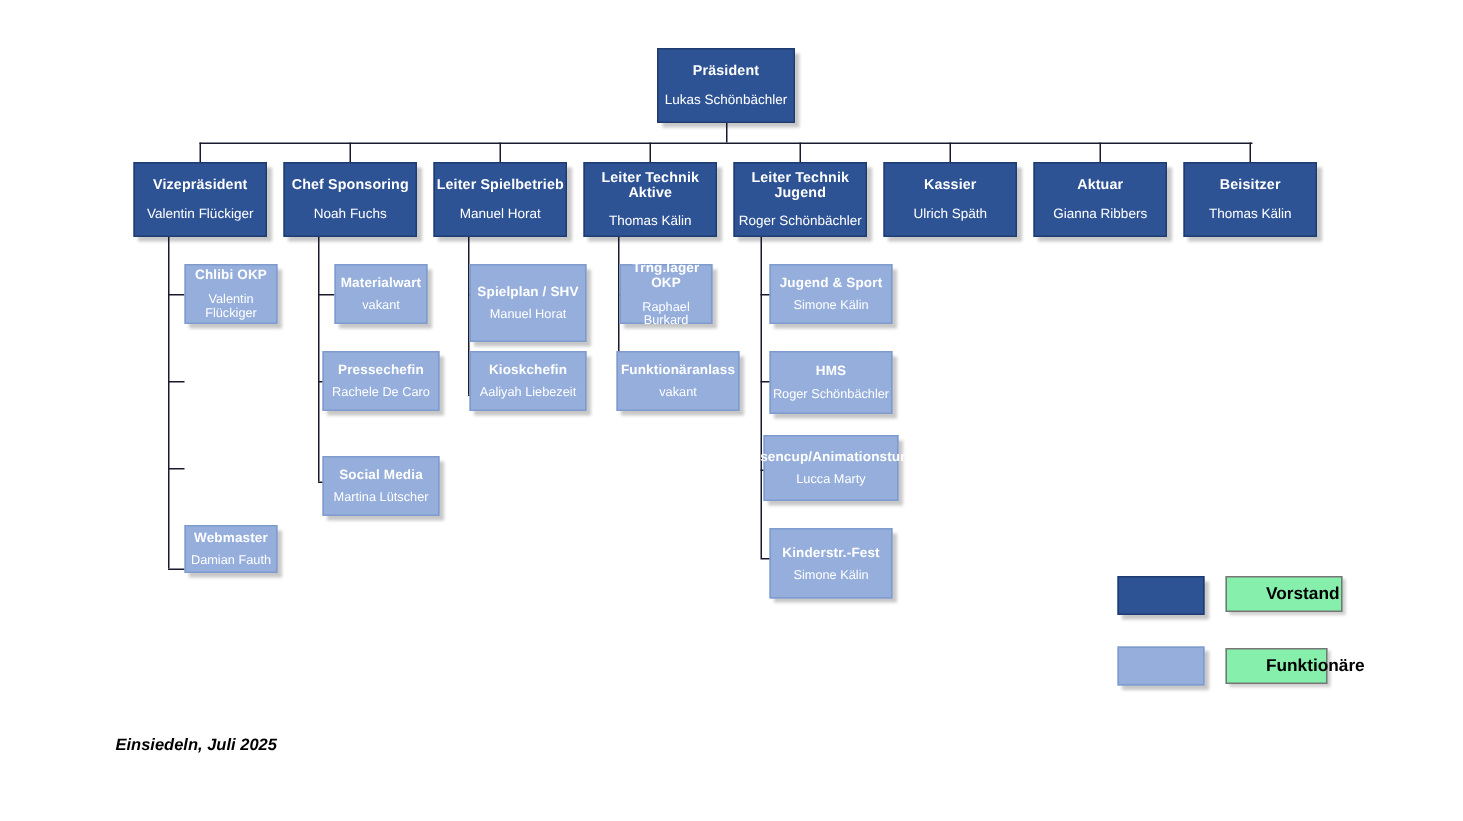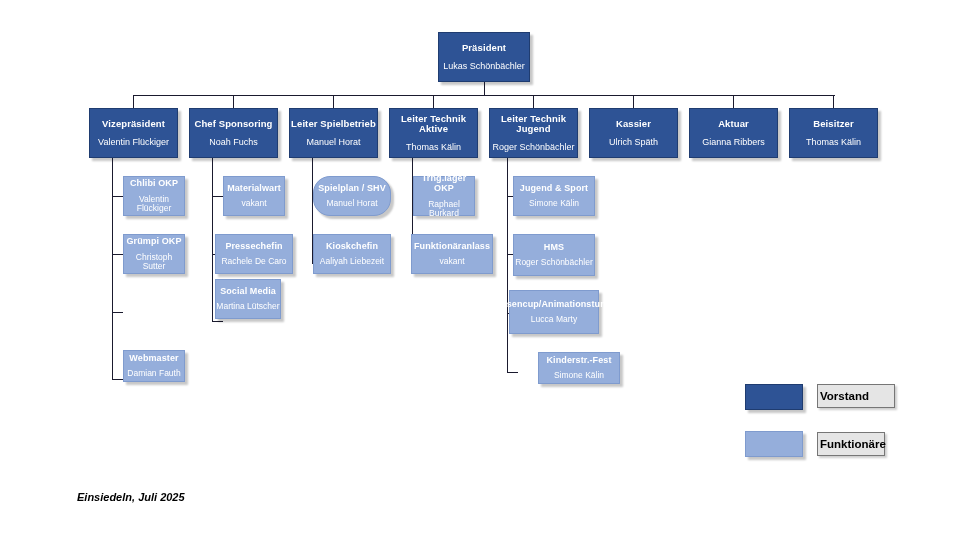--- a/index.html
+++ b/index.html
@@ -74,26 +74,26 @@
     background: #2e5395;
     border: 1px solid #1f3c70;
   }
   .legend-swatch.funktionaer {
     background: #95aedb;
     border: 1px solid #7f9bce;
   }
   .legend-label {
     position: absolute;
     box-sizing: border-box;
-    background: #e5e5e5;
+    background: #86efac;
     border: 1px solid #767676;
     box-shadow: 2px 2px 2px rgba(0,0,0,0.20);
     display: flex;
     align-items: center;
-    padding-left: 2px;
+    padding-left: 26px;
     font-size: 11.5px;
     font-weight: bold;
     color: #000000;
   }
 
   
   #footer-note {
     position: absolute;
     font-size: 11px;
     font-style: italic;
@@ -160,52 +160,48 @@
   <div class="line v" style="left:112px; top:158px; height:221px;"></div>
   <div class="line h" style="left:112px; top:196px; width:11px;"></div>
   <div class="line h" style="left:112px; top:254px; width:11px;"></div>
   <div class="line h" style="left:112px; top:312px; width:11px;"></div>
   <div class="line h" style="left:112px; top:379px; width:11px;"></div>
 
   <div class="box funktionaer" style="left:123px; top:176px; width:62px; height:40px;">
     <span class="title">Chlibi OKP</span>
     <span class="person">Valentin Flückiger</span>
   </div>
-  <div class="box funktionaer" style="left:123px; top:234px; width:62px; height:40px;">
-    <span class="title">Grümpi OKP</span>
-    <span class="person">Christoph Sutter</span>
-  </div>
   <div class="box funktionaer" style="left:123px; top:350px; width:62px; height:32px;">
     <span class="title">Webmaster</span>
     <span class="person">Damian Fauth</span>
   </div>
 
   <div class="line v" style="left:212px; top:158px; height:163px;"></div>
   <div class="line h" style="left:212px; top:196px; width:11px;"></div>
   <div class="line h" style="left:212px; top:254px; width:11px;"></div>
   <div class="line h" style="left:212px; top:321px; width:11px;"></div>
 
   <div class="box funktionaer" style="left:223px; top:176px; width:62px; height:40px;">
     <span class="title">Materialwart</span>
     <span class="person">vakant</span>
   </div>
   <div class="box funktionaer" style="left:215px; top:234px; width:78px; height:40px;">
     <span class="title">Pressechefin</span>
     <span class="person">Rachele De Caro</span>
   </div>
-  <div class="box funktionaer" style="left:215px; top:279px; width:66px; height:40px;">
+  <div class="box funktionaer" style="left:215px; top:304px; width:78px; height:40px;">
     <span class="title">Social Media</span>
     <span class="person">Martina Lütscher</span>
   </div>
 
   <div class="line v" style="left:312px; top:158px; height:105px;"></div>
   <div class="line h" style="left:312px; top:196px; width:11px;"></div>
   <div class="line h" style="left:312px; top:263px; width:11px;"></div>
 
-  <div class="box funktionaer" style="left:313px; top:176px; width:78px; height:40px;border-radius:17px;">
+  <div class="box funktionaer" style="left:313px; top:176px; width:78px; height:52px;">
     <span class="title">Spielplan / SHV</span>
     <span class="person">Manuel Horat</span>
   </div>
   <div class="box funktionaer" style="left:313px; top:234px; width:78px; height:40px;">
     <span class="title">Kioskchefin</span>
     <span class="person">Aaliyah Liebezeit</span>
   </div>
 
   <div class="line v" style="left:412px; top:158px; height:105px;"></div>
   <div class="line h" style="left:412px; top:196px; width:11px;"></div>
@@ -231,21 +227,21 @@
     <span class="person">Simone Kälin</span>
   </div>
   <div class="box funktionaer" style="left:513px; top:234px; width:82px; height:42px;">
     <span class="title">HMS</span>
     <span class="person">Roger Schönbächler</span>
   </div>
   <div class="box funktionaer" style="left:509px; top:290px; width:90px; height:44px;">
     <span class="title">Klassencup/Animationsturnier</span>
     <span class="person">Lucca Marty</span>
   </div>
-  <div class="box funktionaer" style="left:538px; top:352px; width:82px; height:32px;">
+  <div class="box funktionaer" style="left:513px; top:352px; width:82px; height:47px;">
     <span class="title">Kinderstr.-Fest</span>
     <span class="person">Simone Kälin</span>
   </div>
 
   <div class="legend-swatch vorstand" style="left:745px; top:384px; width:58px; height:26px;"></div>
   <div class="legend-label" style="left:817px; top:384px; width:78px; height:24px;">
     <span>Vorstand</span>
   </div>
 
   <div class="legend-swatch funktionaer" style="left:745px; top:431px; width:58px; height:26px;"></div>

